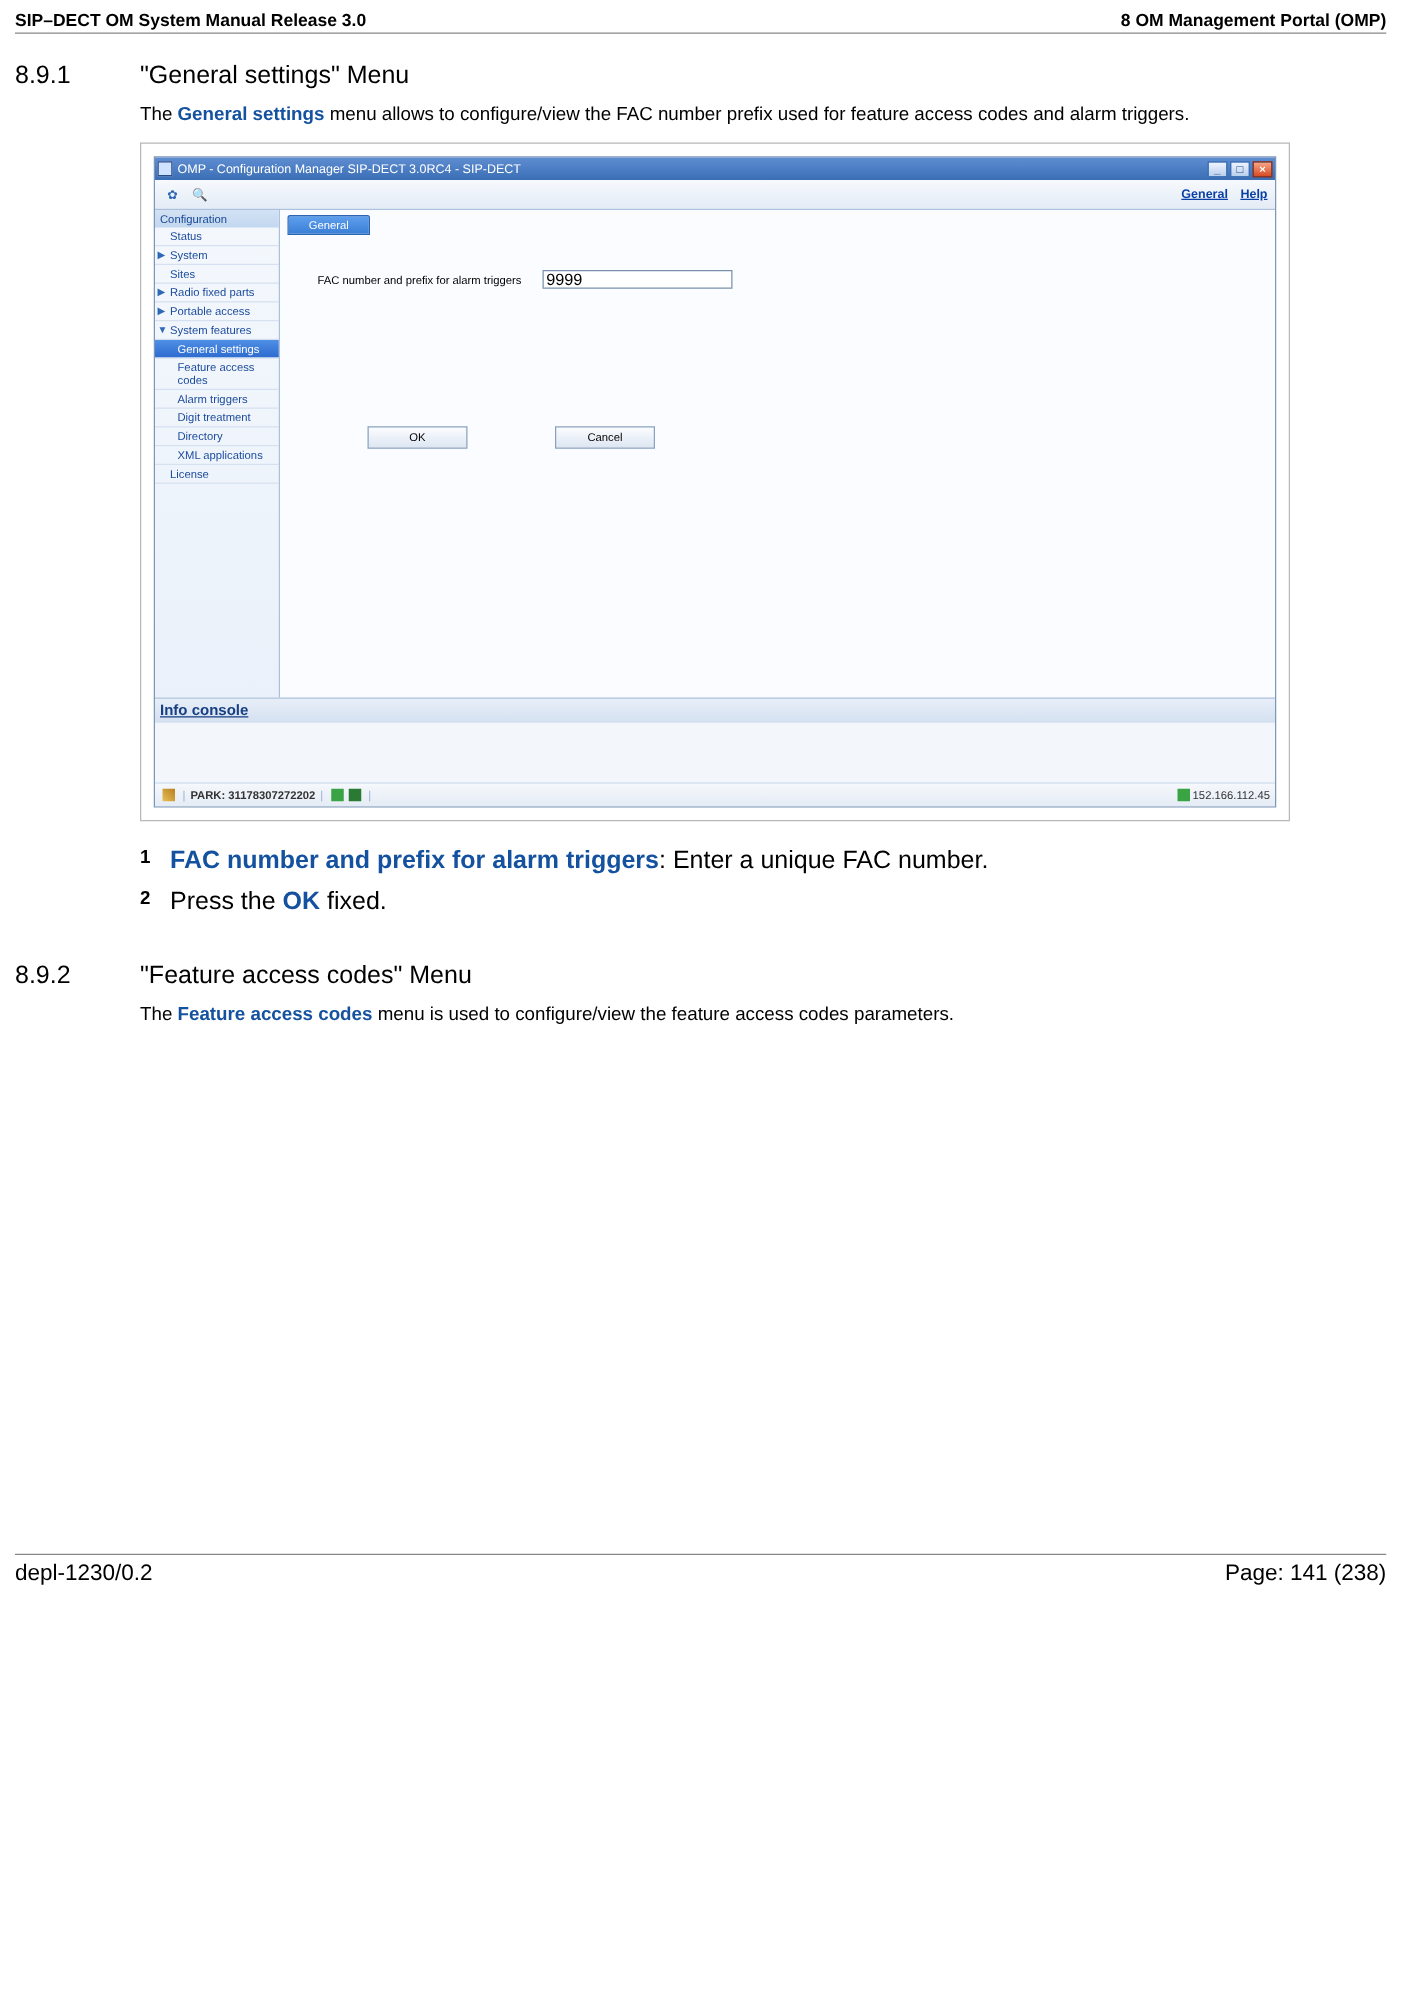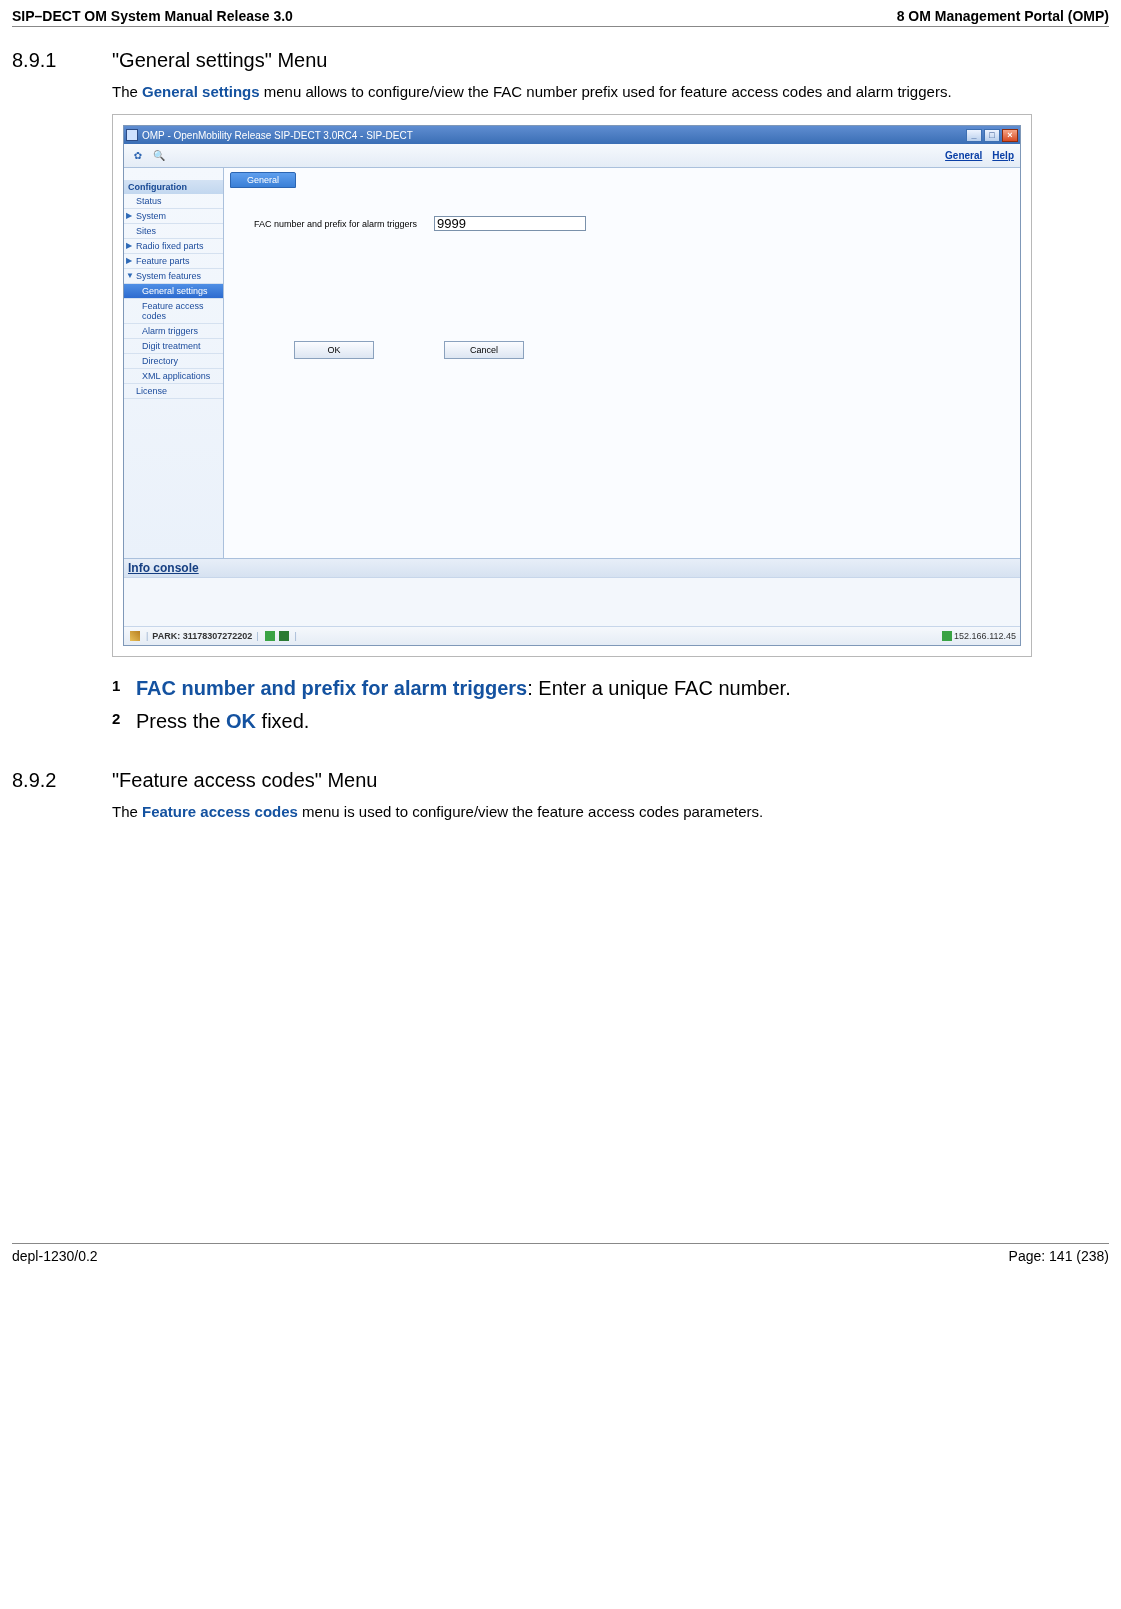--- a/index.html
+++ b/index.html
@@ -72,21 +72,21 @@
     border-bottom:1px solid #aac0dc;
   }
   .gear-icon, .mag-icon { width:16px; height:16px; margin-right:6px; display:flex; align-items:center; justify-content:center; color:#2e66b2;}
   .toolbar .spacer { flex:1;}
   .toolbar a { color:#0a3fa6; font-weight:bold; text-decoration:underline; font-size:10px; margin-left:10px;}
   .win-body { display:flex; height:390px;}
   .sidebar {
     width:100px; background:linear-gradient(#f4f8fd,#eaf1fa);
     border-right:1px solid #aac0dc; font-size:9px; color:#1a4a9b;
   }
-  .sb-head { background:linear-gradient(#d3e2f4,#c2d7ef); padding:2px 4px; font-weight:bold; color:#174893;margin-top:12px;}
+  .sb-head { background:linear-gradient(#d3e2f4,#c2d7ef); padding:2px 4px; font-weight:normal; color:#174893;}
   .sb-item { padding:2px 4px 2px 12px; border-bottom:1px solid #d5e1f0; position:relative;}
   .sb-item .arrow{ position:absolute; left:2px; font-size:8px; color:#2d69b7;}
   .sb-item.selected { background:linear-gradient(#4f8fe5,#2d6bcf); color:#fff;}
   .sb-sub{ padding-left:18px;}
   .content { flex:1; background:#fafcff; display:flex; flex-direction:column;}
   .tabrow { display:flex; padding:4px 0 0 6px;}
   .tab { background:linear-gradient(#5f9fee,#3a7fd6); color:#fff; font-size:9px; padding:2px 16px; border:1px solid #2b65b2; border-radius:2px 2px 0 0;}
   .form-area { padding:28px 20px 14px 30px; font-size:9px; color:#000;}
   .form-row{ display:flex; align-items:center; margin-bottom:18px;}
   .form-row label{ width:180px;}
@@ -116,21 +116,21 @@
 
   
   .steps { margin:10px 0 36px 0;}
   .step { display:flex; margin-bottom:10px; padding-left:0;}
   .step .num{ width:24px; font-weight:bold; font-size:15px;}
   .step .txt{ flex:1; font-size:20px;}
 
   
   .page-footer{
     border-top:1px solid #888; margin-top:420px; padding-top:4px;
-    display:flex; justify-content:space-between; font-size:14px;
+    display:flex; justify-content:space-between; font-size:18px;
   }
 </style>
 </head>
 <body>
 
 <div class="page-top-row">
   <span>SIP–DECT OM System Manual Release 3.0</span>
   <span>8 OM Management Portal (OMP)</span>
 </div>
 
@@ -140,40 +140,40 @@
 </div>
 <div class="body-indent">
   <p class="para">
     <span>The </span><span class="blue-bold">General settings</span><span> menu allows to configure/view the FAC number prefix used for feature access codes and alarm triggers.</span>
   </p>
 
   <div class="shot-wrap">
     <div class="win">
       <div class="titlebar">
         <div class="tb-icon"></div>
-        <div class="tb-title">OMP - OpenMobility Release SIP-DECT 3.0RC4 - SIP-DECT</div>
+        <div class="tb-title">OMP - Configuration Manager SIP-DECT 3.0RC4 - SIP-DECT</div>
         <div class="tb-btn">_</div>
         <div class="tb-btn">□</div>
         <div class="tb-btn close">×</div>
       </div>
       <div class="toolbar">
         <span class="gear-icon">✿</span>
         <span class="mag-icon">🔍</span>
         <span class="spacer"></span>
         <a>General</a>
         <a>Help</a>
       </div>
       <div class="win-body">
         <div class="sidebar">
           <div class="sb-head">Configuration</div>
           <div class="sb-item">Status</div>
           <div class="sb-item"><span class="arrow">▶</span><span>System</span></div>
           <div class="sb-item">Sites</div>
           <div class="sb-item"><span class="arrow">▶</span><span>Radio fixed parts</span></div>
-          <div class="sb-item"><span class="arrow">▶</span><span>Feature parts</span></div>
+          <div class="sb-item"><span class="arrow">▶</span><span>Portable access</span></div>
           <div class="sb-item"><span class="arrow">▼</span><span>System features</span></div>
           <div class="sb-item sb-sub selected">General settings</div>
           <div class="sb-item sb-sub">Feature access codes</div>
           <div class="sb-item sb-sub">Alarm triggers</div>
           <div class="sb-item sb-sub">Digit treatment</div>
           <div class="sb-item sb-sub">Directory</div>
           <div class="sb-item sb-sub">XML applications</div>
           <div class="sb-item">License</div>
         </div>
         <div class="content">

